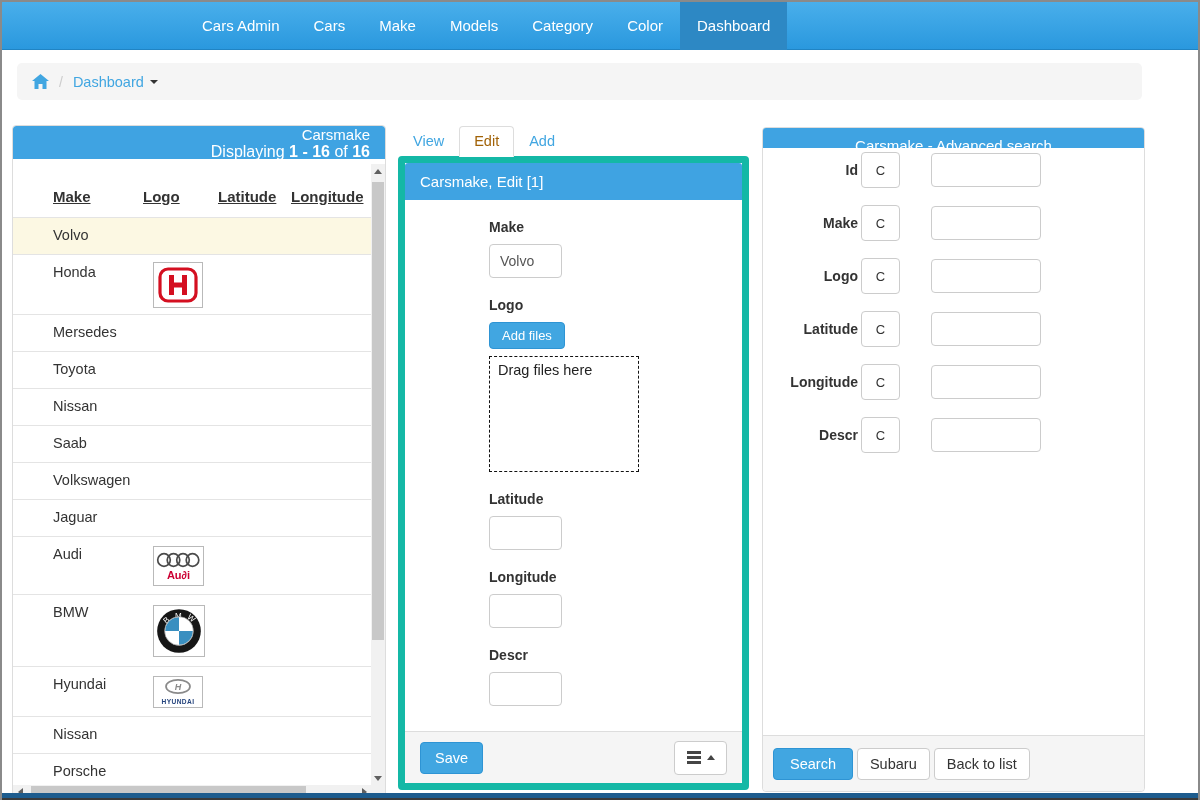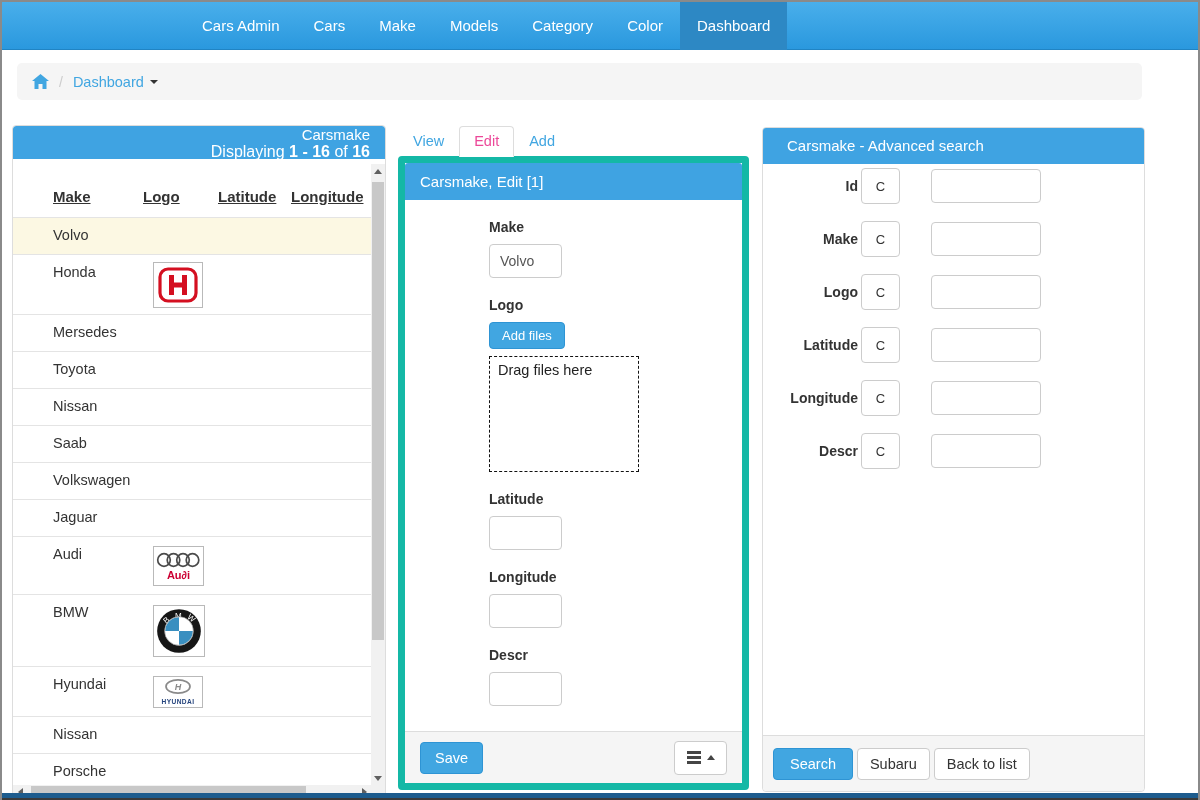--- a/index.html
+++ b/index.html
@@ -50,21 +50,21 @@
   .tri-up { width:0;height:0;border-left:4px solid transparent;border-right:4px solid transparent;border-bottom:5px solid #606060; }
   .tri-dn { width:0;height:0;border-left:4px solid transparent;border-right:4px solid transparent;border-top:5px solid #606060; }
   .tri-lf { width:0;height:0;border-top:4px solid transparent;border-bottom:4px solid transparent;border-right:5px solid #606060; }
   .tri-rt { width:0;height:0;border-top:4px solid transparent;border-bottom:4px solid transparent;border-left:5px solid #606060; }
   .v-thumb { position:absolute; left:1px; right:1px; top:18px; height:458px; background:#c8c8c8; cursor:pointer; }
   .h-thumb { position:absolute; top:1px; bottom:1px; left:18px; width:275px; background:#c8c8c8; cursor:pointer; }
 
   
   .tabs { position:absolute; left:396px; top:123px; height:31px; display:flex; align-items:flex-end; z-index:3; }
   .tab { font-size:14.5px; color:#41a6e1; padding:6px 14px; cursor:pointer; border:1px solid transparent; }
-  .tab.active { background:#fff; color:#ec4899; border:1px solid #ddd; border-bottom-color:#fff; border-radius:4px 4px 0 0; margin-bottom:-1px; padding-bottom:7px; }
+  .tab.active { background:#fff; color:#a16207; border:1px solid #ddd; border-bottom-color:#fff; border-radius:4px 4px 0 0; margin-bottom:-1px; padding-bottom:7px; }
   .edit-panel { position:absolute; left:396px; top:154px; width:351px; height:634px; background:#fff;
     border:7px solid #14b8a6; border-radius:4px; display:flex; flex-direction:column; }
   .ep-header { height:37px; line-height:37px; padding:0 15px; border-radius:3px 3px 0 0; }
   .ep-body { flex:1; padding:19px 15px 0 84px; overflow:hidden; }
   .form-label { font-weight:bold; font-size:14px; color:#333; margin-bottom:9px; }
   .form-group { margin-bottom:19px; }
   .small-input { width:73px; }
   .add-files-btn { font-size:13px; padding:5px 12px; margin-bottom:7px; }
   .dropzone { width:150px; height:116px; border:1px dashed #111; padding:5px 8px; font-size:14.5px; color:#222; }
   .ep-footer { height:52px; background:#f5f5f5; border-top:1px solid #ddd; border-radius:0 0 4px 4px;
@@ -72,21 +72,21 @@
   .save-btn { padding:7px 14px; }
   .menu-btn { width:53px; height:34px; display:flex; align-items:center; justify-content:center; gap:6px; }
   .hamburger { display:inline-block; width:14px; height:2.5px; background:#454545; position:relative; }
   .hamburger:before, .hamburger:after { content:""; position:absolute; left:0; width:14px; height:2.5px; background:#454545; }
   .hamburger:before { top:-5px; } .hamburger:after { top:5px; }
   .caret-up { display:inline-block; width:0; height:0; border-left:4px solid transparent; border-right:4px solid transparent; border-bottom:5px solid #454545; }
 
   
   .search-panel { position:absolute; left:760px; top:125px; width:383px; height:665px; background:#fff;
     border:1px solid #ddd; border-radius:4px; display:flex; flex-direction:column; }
-  .sp-header { height:36px; line-height:36px; padding:0 24px; border-radius:3px 3px 0 0; }
+  .sp-header { height:20px; line-height:36px; padding:0 24px; border-radius:3px 3px 0 0;text-align:center; }
   .sp-body { flex:1; padding-top:4px; }
   .search-row { display:flex; align-items:center; margin-bottom:17px; }
   .search-label { width:95px; text-align:right; font-weight:bold; font-size:14px; color:#333; }
   .c-btn { margin-left:3px; width:39px; height:36px; font-size:13px; }
   .search-input { margin-left:31px; width:110px; }
   .sp-footer { height:56px; background:#f5f5f5; border-top:1px solid #ddd; border-radius:0 0 4px 4px;
     display:flex; align-items:center; padding:4px 10px; gap:4px; }
   .sp-footer .btn-primary { padding:7px 16px; }
   .sp-footer .btn-default { padding:7px 12px; }
 </style>

